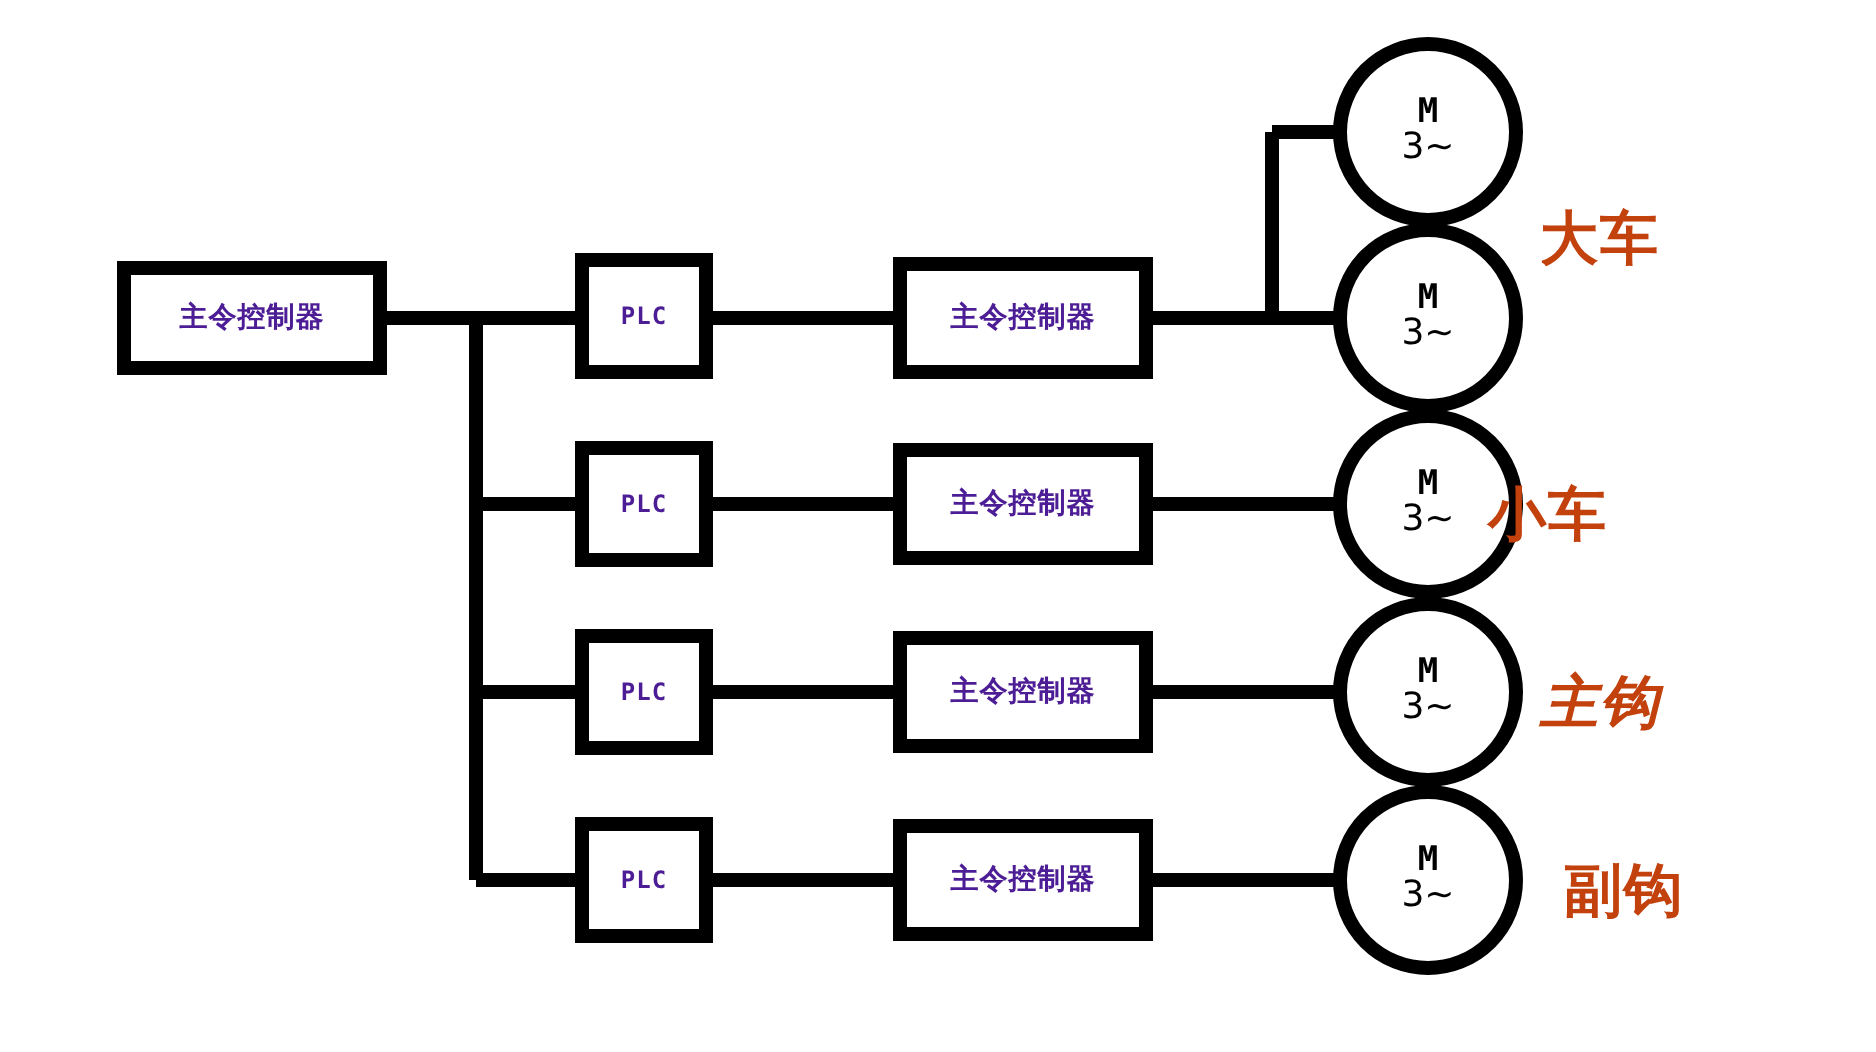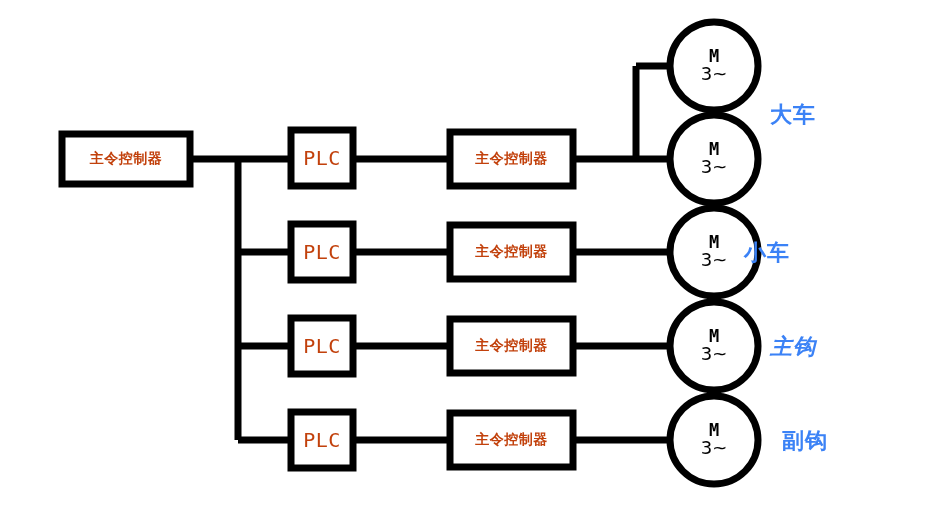--- a/index.html
+++ b/index.html
@@ -40,31 +40,31 @@
     fill: #ffffff;
     stroke: #000000;
     stroke-width: 7;
   }
   .box-label {
     position: absolute;
     display: flex;
     align-items: center;
     justify-content: center;
     font-family: "DejaVu Sans", "Liberation Sans", sans-serif;
-    color: #c2410c;
+    color: #4c1d95;
     white-space: nowrap;
     letter-spacing: 0.5px;
   }
   .cn-label {
     font-size: 14px;
     font-weight: 700;
   }
   .plc-label {
-    font-size: 20px;
-    font-weight: 400;
+    font-size: 12px;
+    font-weight: 700;
     font-family: "DejaVu Sans Mono", "Liberation Mono", monospace;
     letter-spacing: 0.5px;
   }
   .motor-text {
     position: absolute;
     display: flex;
     flex-direction: column;
     align-items: center;
     justify-content: center;
     color: #000000;
@@ -78,23 +78,23 @@
   }
   .motor-phase {
     font-family: "DejaVu Sans", "Liberation Sans", sans-serif;
     font-size: 18px;
     font-weight: 400;
     margin-top: -1px;
   }
   .side-label {
     position: absolute;
     font-family: "DejaVu Sans", "Liberation Sans", sans-serif;
-    font-size: 22px;
+    font-size: 29px;
     font-weight: 700;
-    color: #3b82f6;
+    color: #c2410c;
     white-space: nowrap;
     letter-spacing: 1px;
   }
 </style>
 </head>
 <body>
 
 <div id="diagram-canvas">
 
   <svg id="diagram-svg" viewBox="0 0 938 526">

